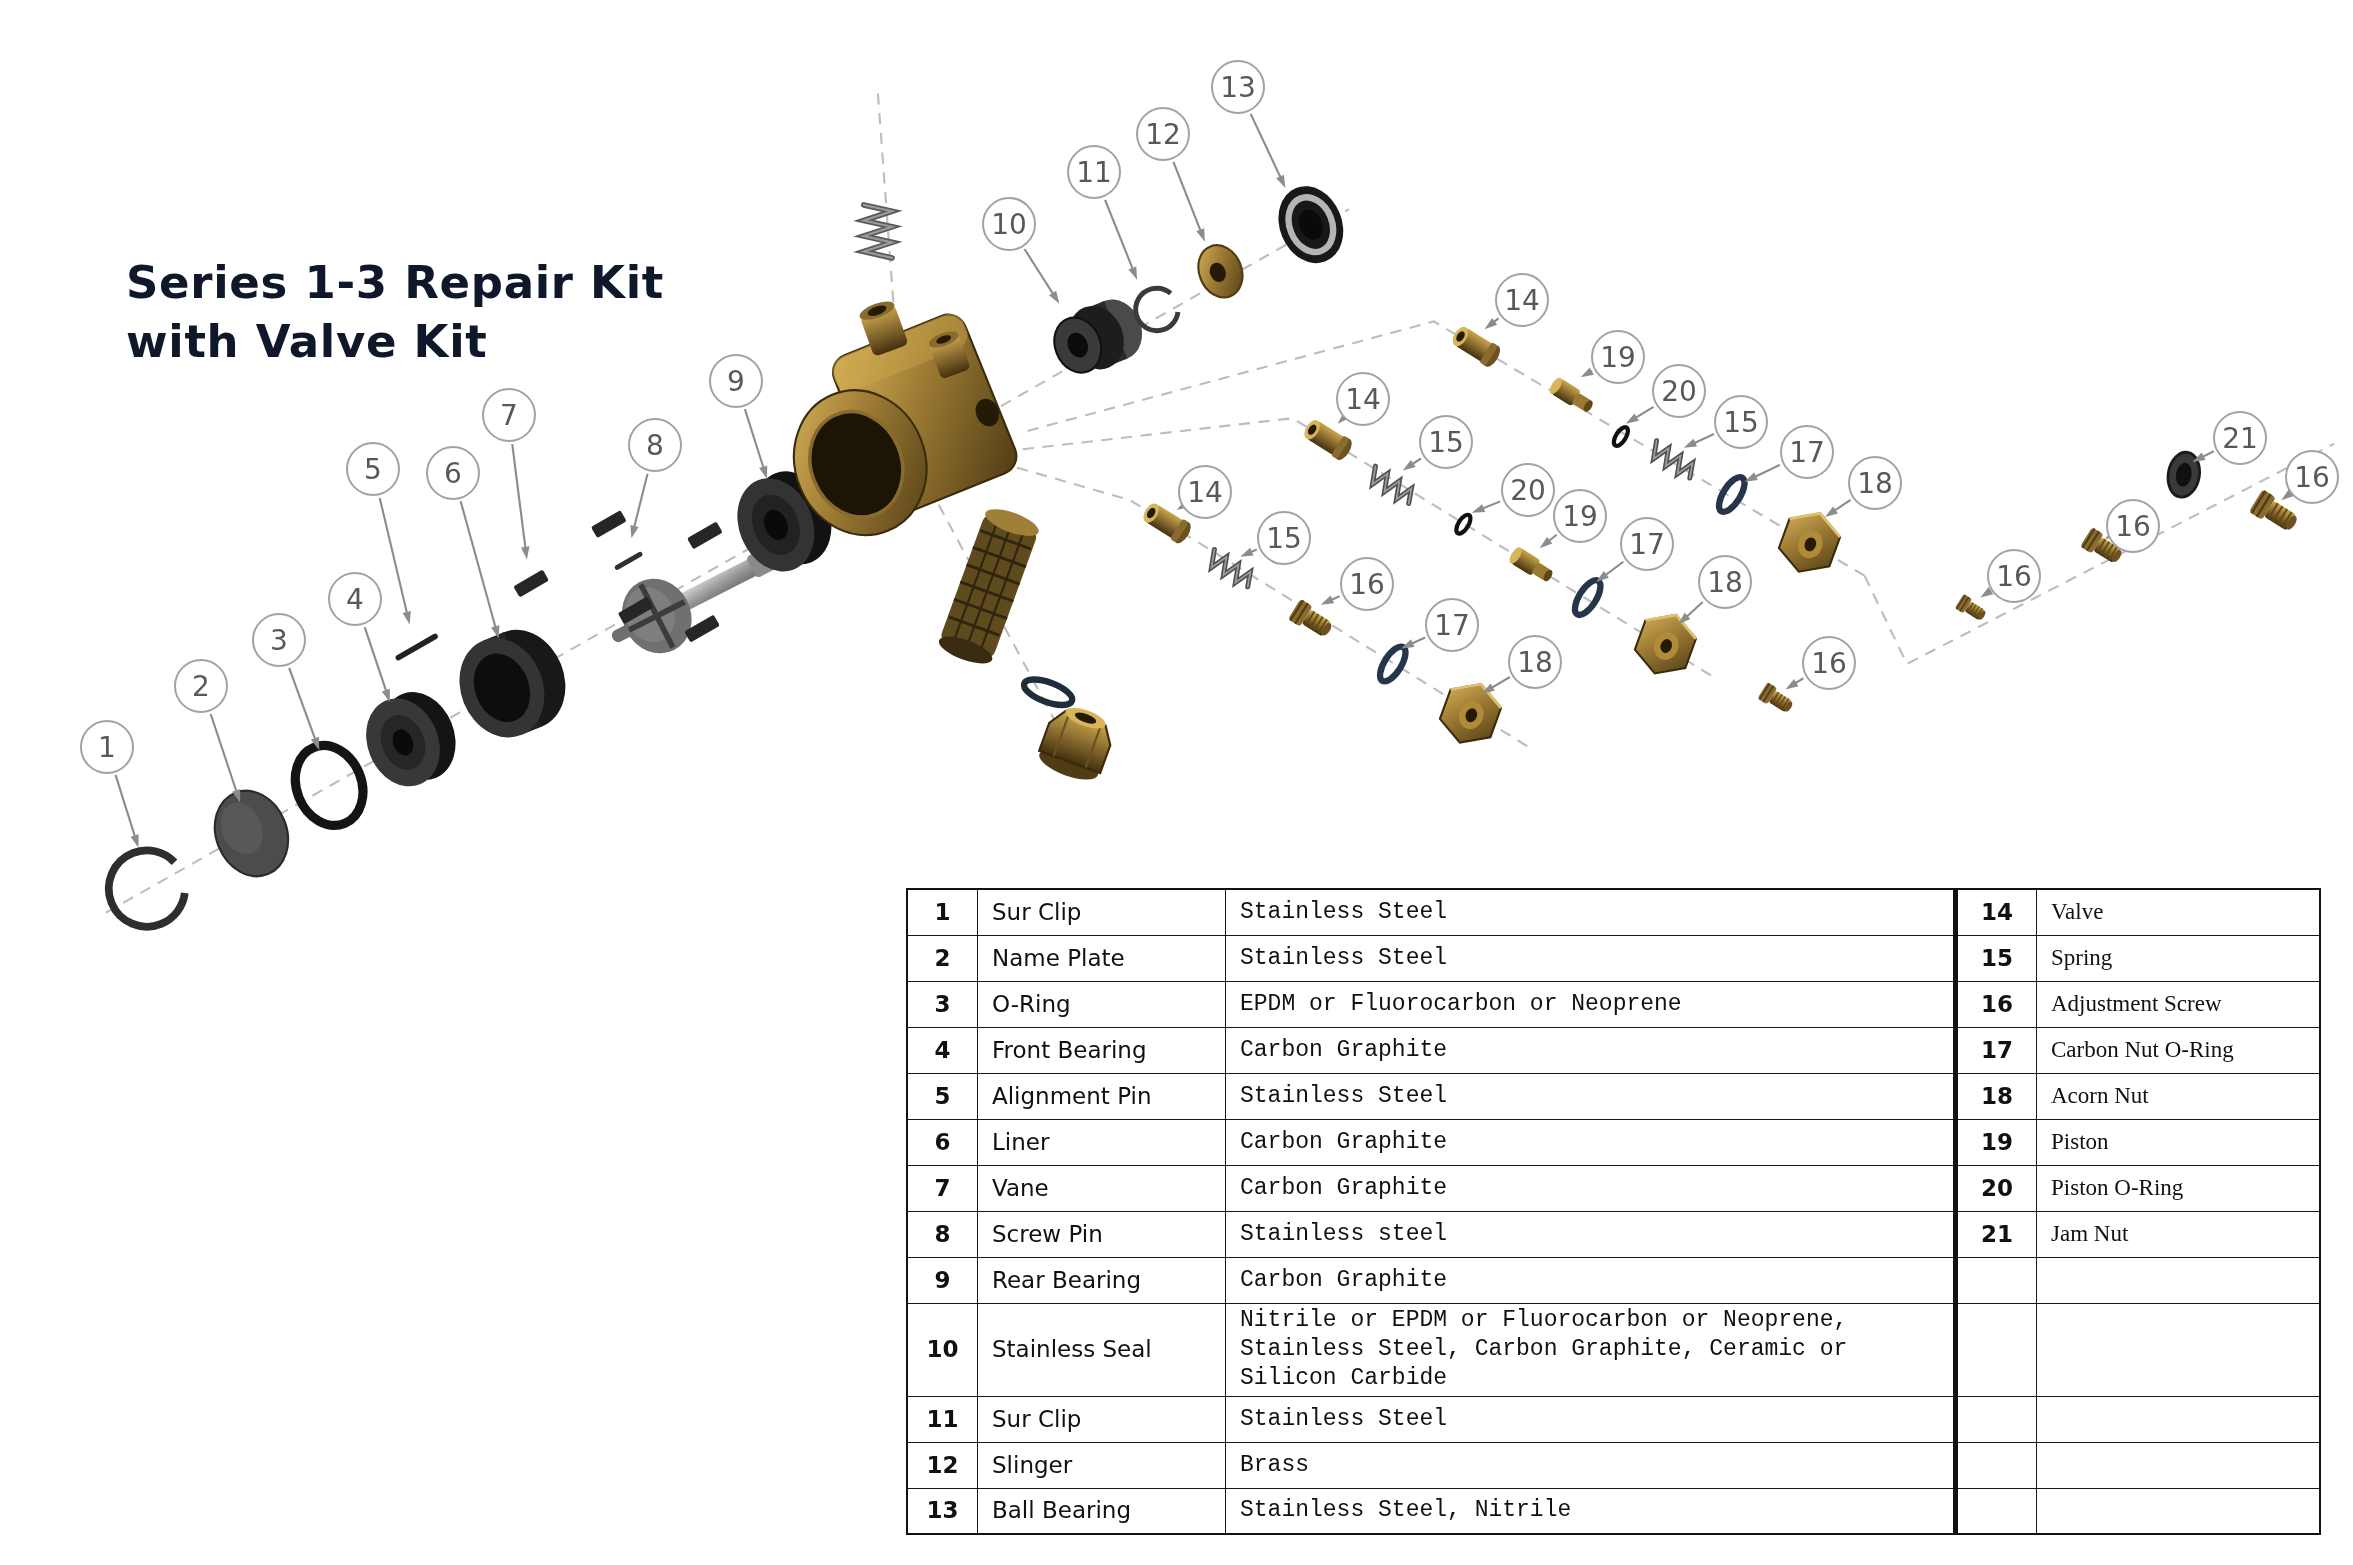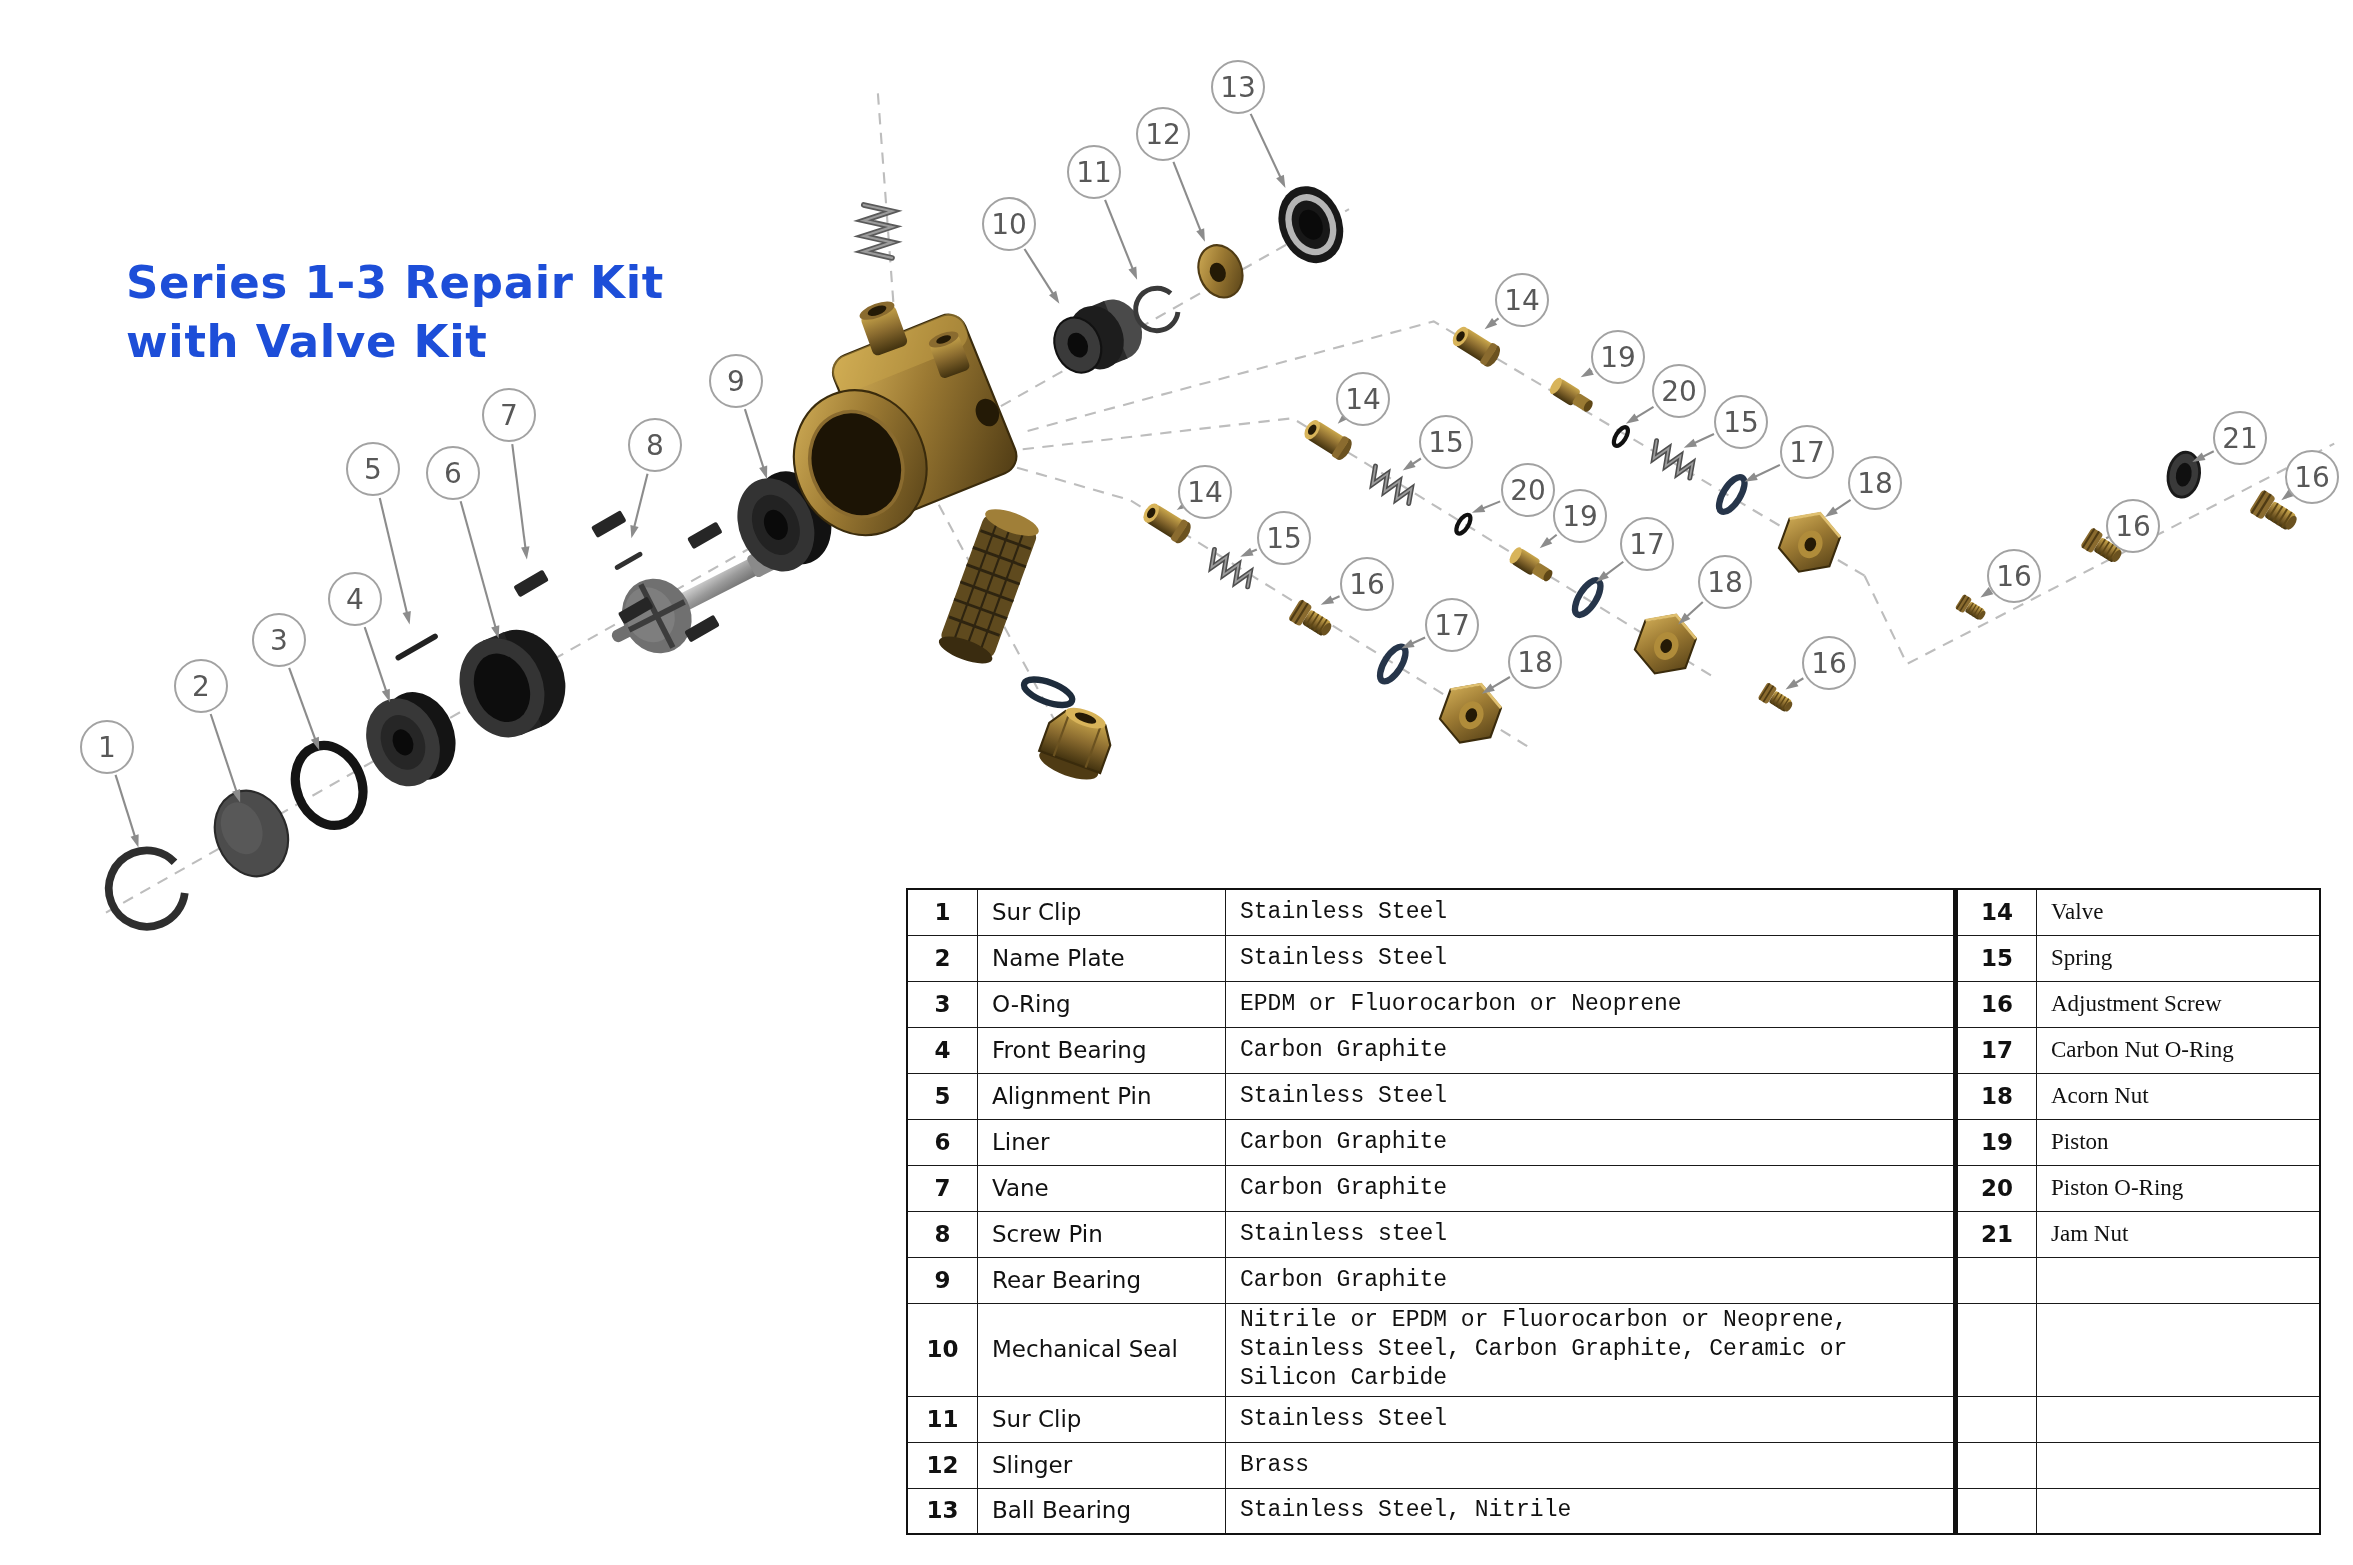--- a/index.html
+++ b/index.html
@@ -2,21 +2,21 @@
 <html style="font-size:11.3px"><head>
 <meta charset="utf-8">
 <style>
   html,body{margin:0;padding:0;background:#ffffff;}
   body{width:2354px;height:1566px;position:relative;overflow:hidden;
        font-family:"DejaVu Sans",sans-serif;color:#111;}
   #canvas{position:absolute;left:0;top:0;width:2354px;height:1566px;}
   svg.layer{position:absolute;left:0;top:0;pointer-events:none;}
 
   .title{position:absolute;left:126px;top:254px;font-size:45px;line-height:1.3;
-         font-weight:700;color:#1d4ed8;letter-spacing:0.7px;}
+         font-weight:700;color:#0f172a;letter-spacing:0.7px;}
 
   .callout{position:absolute;width:54px;height:54px;box-sizing:border-box;
            border:2.8px solid #a2a2a2;border-radius:50%;background:#ffffff;
            color:#585858;font-size:28px;display:flex;align-items:center;
            justify-content:center;z-index:5;}
 
   .leader{stroke:#8c8c8c;stroke-width:3;}
   .leader-arrow{fill:#8c8c8c;}
 
   #parts-table{position:absolute;left:906px;top:888px;width:1368px;
@@ -454,21 +454,21 @@
         </tr>
         <tr>
           <td class="num">9</td>
           <td class="nm">Rear Bearing</td>
           <td class="mat">Carbon Graphite</td>
           <td class="num thick"></td>
           <td class="nm2"></td>
         </tr>
         <tr>
           <td class="num">10</td>
-          <td class="nm">Mechanical Seal</td>
+          <td class="nm">Stainless Seal</td>
           <td class="mat">Nitrile or EPDM or Fluorocarbon or Neoprene, Stainless Steel, Carbon Graphite, Ceramic or Silicon Carbide</td>
           <td class="num thick"></td>
           <td class="nm2"></td>
         </tr>
         <tr>
           <td class="num">11</td>
           <td class="nm">Sur Clip</td>
           <td class="mat">Stainless Steel</td>
           <td class="num thick"></td>
           <td class="nm2"></td>

